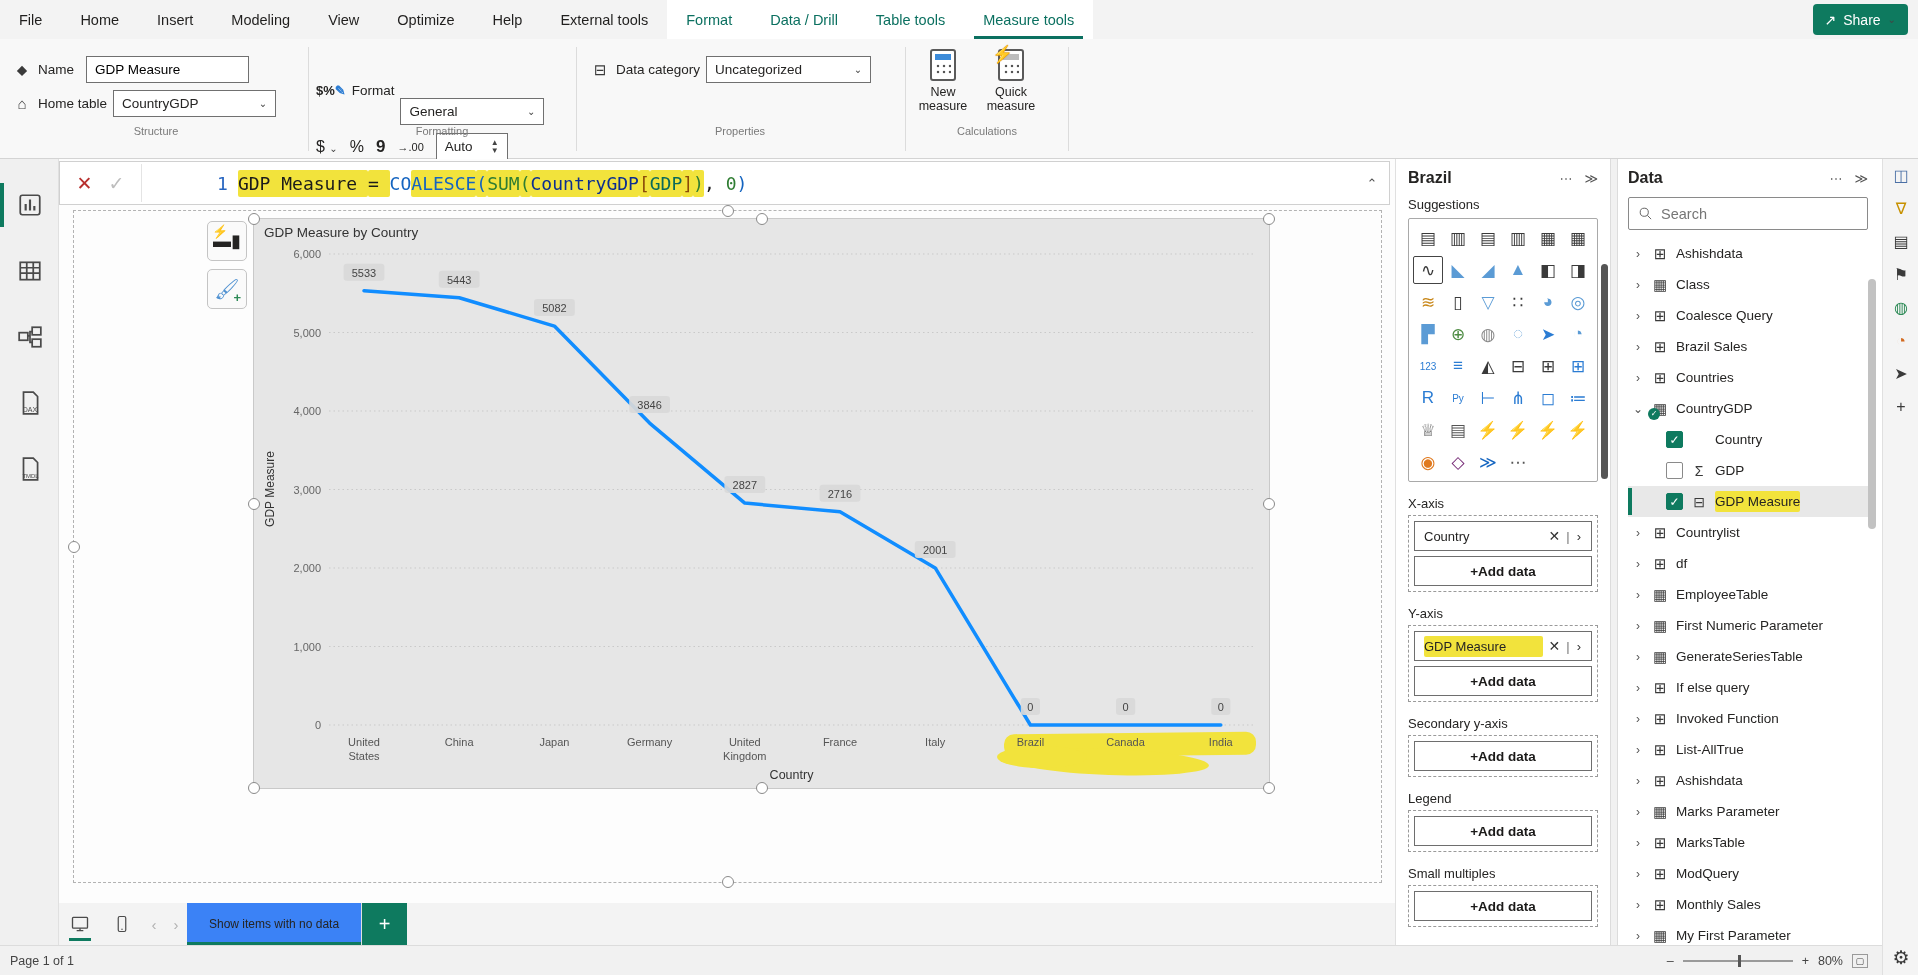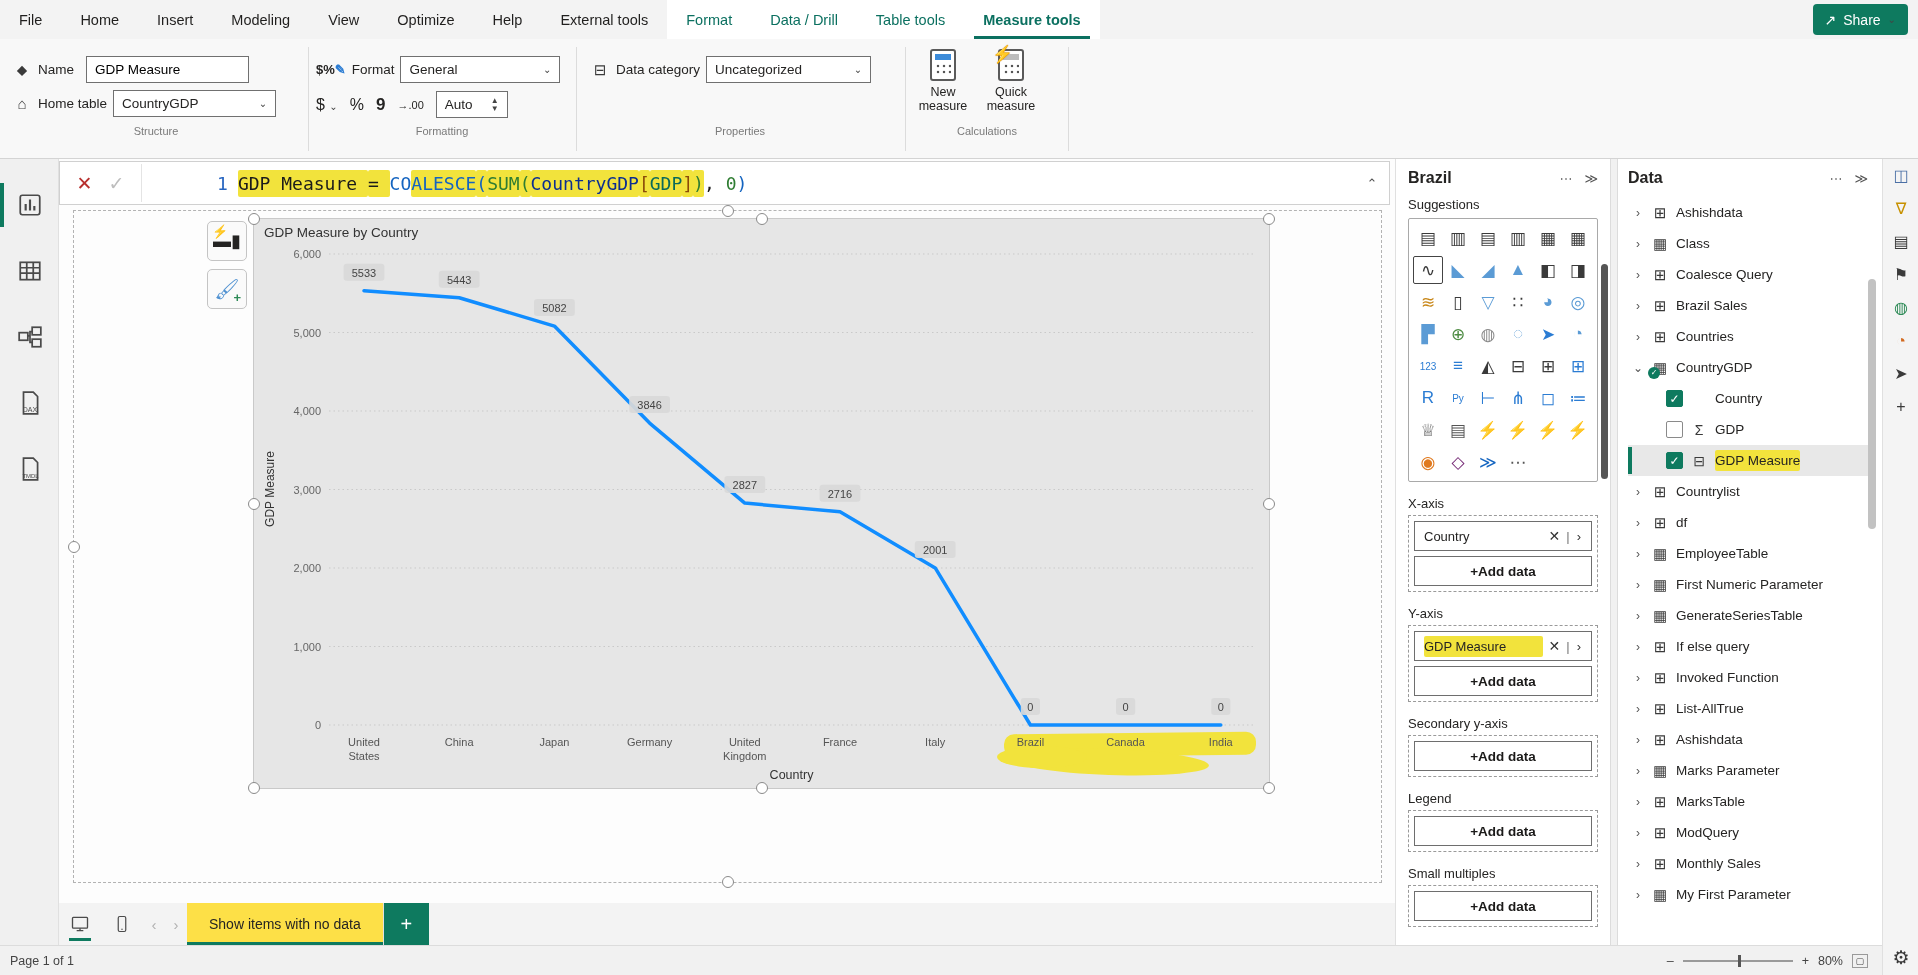--- a/index.html
+++ b/index.html
@@ -2,21 +2,21 @@
 <html><head>
 <meta charset="utf-8">
 <style>
   * { margin:0; padding:0; box-sizing:border-box; }
   html,body { width:1918px; height:975px; overflow:hidden; font-family:"Liberation Sans", sans-serif; background:#fff; color:#252423; }
 
   
   #menubar { position:absolute; left:0; top:0; width:1918px; height:39px; background:#f3f3f3; display:flex; align-items:stretch; }
   .menu-item { padding:0 19px; display:flex; align-items:center; font-size:14.5px; color:#201f1e; cursor:default; }
   .menu-item.ctx { background:#fff; color:#0b7060; font-weight:400; }
-  .menu-item.active { background:#fff; color:#0b7060; font-weight:700; position:relative; }
+  .menu-item.active { background:#fff; color:#0b7060; font-weight:400; position:relative; }
   .menu-item.active::after { content:""; position:absolute; left:10px; right:10px; bottom:0; height:3px; background:#0b7060; }
   #share-btn { position:absolute; right:10px; top:4px; height:31px; background:#0e7a5f; color:#fff; border-radius:4px; display:flex; align-items:center; gap:7px; padding:0 12px; font-size:14px; }
 
   
   #ribbon { position:absolute; left:0; top:39px; width:1918px; height:120px; background:#f8f8f8; border-bottom:1px solid #d4d4d4; }
   .rgroup { position:absolute; top:0; height:100px; }
   .rgroup-label { position:absolute; bottom:2px; width:100%; text-align:center; font-size:11px; color:#7a7a7a; }
   .rsep { position:absolute; top:8px; height:104px; width:1px; background:#dcdcdc; }
   .rrow { display:flex; align-items:center; gap:6px; }
   .rlabel { font-size:13.5px; color:#252423; }
@@ -56,21 +56,21 @@
 
   .float-btn { position:absolute; width:40px; height:40px; background:#fafafa; border:1px solid #c4c4c4; border-radius:5px; display:flex; align-items:center; justify-content:center; font-size:18px; position:absolute; }
   .float-btn .mini { position:absolute; font-size:13px; }
 
   
   #pagebar { position:absolute; left:0; bottom:0; width:1336px; height:42px; background:#f3f3f3; display:flex; align-items:stretch; }
   .pb-ic { width:42px; display:flex; align-items:center; justify-content:center; position:relative; }
   .pb-ic.selected::after { content:""; position:absolute; bottom:4px; left:10px; right:10px; height:3px; background:#0e7a5f; }
   .pb-ic svg { stroke:#4a4a4a; fill:none; stroke-width:1.6; }
   .pb-nav { width:22px; display:flex; align-items:center; justify-content:center; color:#b0b0b0; font-size:15px; }
-  #page-tab { background:#fde047; display:flex; align-items:center; padding:0 22px; font-size:14px; color:#252423; position:relative; border-right:1px solid #e0e0e0; }
+  #page-tab { background:#3b82f6; display:flex; align-items:center; padding:0 22px; font-size:12px; color:#252423; position:relative; border-right:1px solid #e0e0e0; }
   #page-tab::after { content:""; position:absolute; left:0; right:0; bottom:0; height:3px; background:#0e7a5f; }
   #add-page { width:45px; background:#0e7a5f; color:#fff; display:flex; align-items:center; justify-content:center; font-size:20px; }
 
   
   #build { position:absolute; left:1395px; top:159px; width:215px; height:786px; background:#fff; border-left:1px solid #e0e0e0; overflow:hidden; padding:10px 12px 0 12px; }
   .pane-head { display:flex; align-items:center; justify-content:space-between; margin-bottom:10px; }
   .pane-title { font-size:16px; font-weight:700; color:#252423; }
   .pane-head-ic { color:#555; font-size:13px; display:flex; gap:12px; }
   #sugg-label { font-size:13px; color:#252423; margin:4px 0 6px 0; }
   #sugg-grid { border:1px solid #a9a9a9; border-radius:2px; padding:5px 4px; display:grid; grid-template-columns:repeat(6,1fr); row-gap:4px; background:#fff; }
@@ -159,21 +159,21 @@
       </div>
     </div>
     <div class="rgroup-label">Structure</div>
   </div>
   <div class="rsep" style="left:308px;"></div>
 
   <div class="rgroup" style="left:316px; width:252px;">
     <div class="rrow" style="margin-top:17px;">
       <span style="font-size:13px; font-weight:700;">$%<span style="color:#2b7cd3;">✎</span></span>
       <span class="rlabel">Format</span>
-      <div class="rselect" style="width:160px;">
+      <div class="rselect" style="width:144px;margin-top:42px;">
         <span>General</span>
           <span class="chev">⌄</span>
       </div>
     </div>
     <div class="rrow" style="margin-top:8px; gap:12px;">
       <span style="font-size:16px;"><span>$</span> <span class="chev">⌄</span></span>
       <span style="font-size:16px;">%</span>
       <span style="font-size:17px; font-weight:700;">9</span>
       <span style="font-size:11px;">→.00</span>
       <div class="rselect" style="width:72px;">
@@ -460,20 +460,27 @@
 <div id="pane-sep"></div>
 
 <div id="data">
   <div class="pane-head">
     <span class="pane-title">Data</span>
     <span class="pane-head-ic">
       <span>⋯</span>
       <span>≫</span>
     </span>
   </div>
+  <div id="search-box">
+    <svg width="15" height="15" viewBox="0 0 24 24">
+      <circle cx="10" cy="10" r="6.5"></circle>
+        <path d="M15 15l6 6"></path>
+    </svg>
+    <span id="search-ph">Search</span>
+  </div>
   <div id="tables">
       <div class="tbl-row">
         <span class="tbl-chev">›</span>
         <span class="tbl-ic">⊞</span>
         <span>Ashishdata</span>
       </div>
       <div class="tbl-row">
         <span class="tbl-chev">›</span>
         <span class="tbl-ic">▦</span>
         <span>Class</span>

